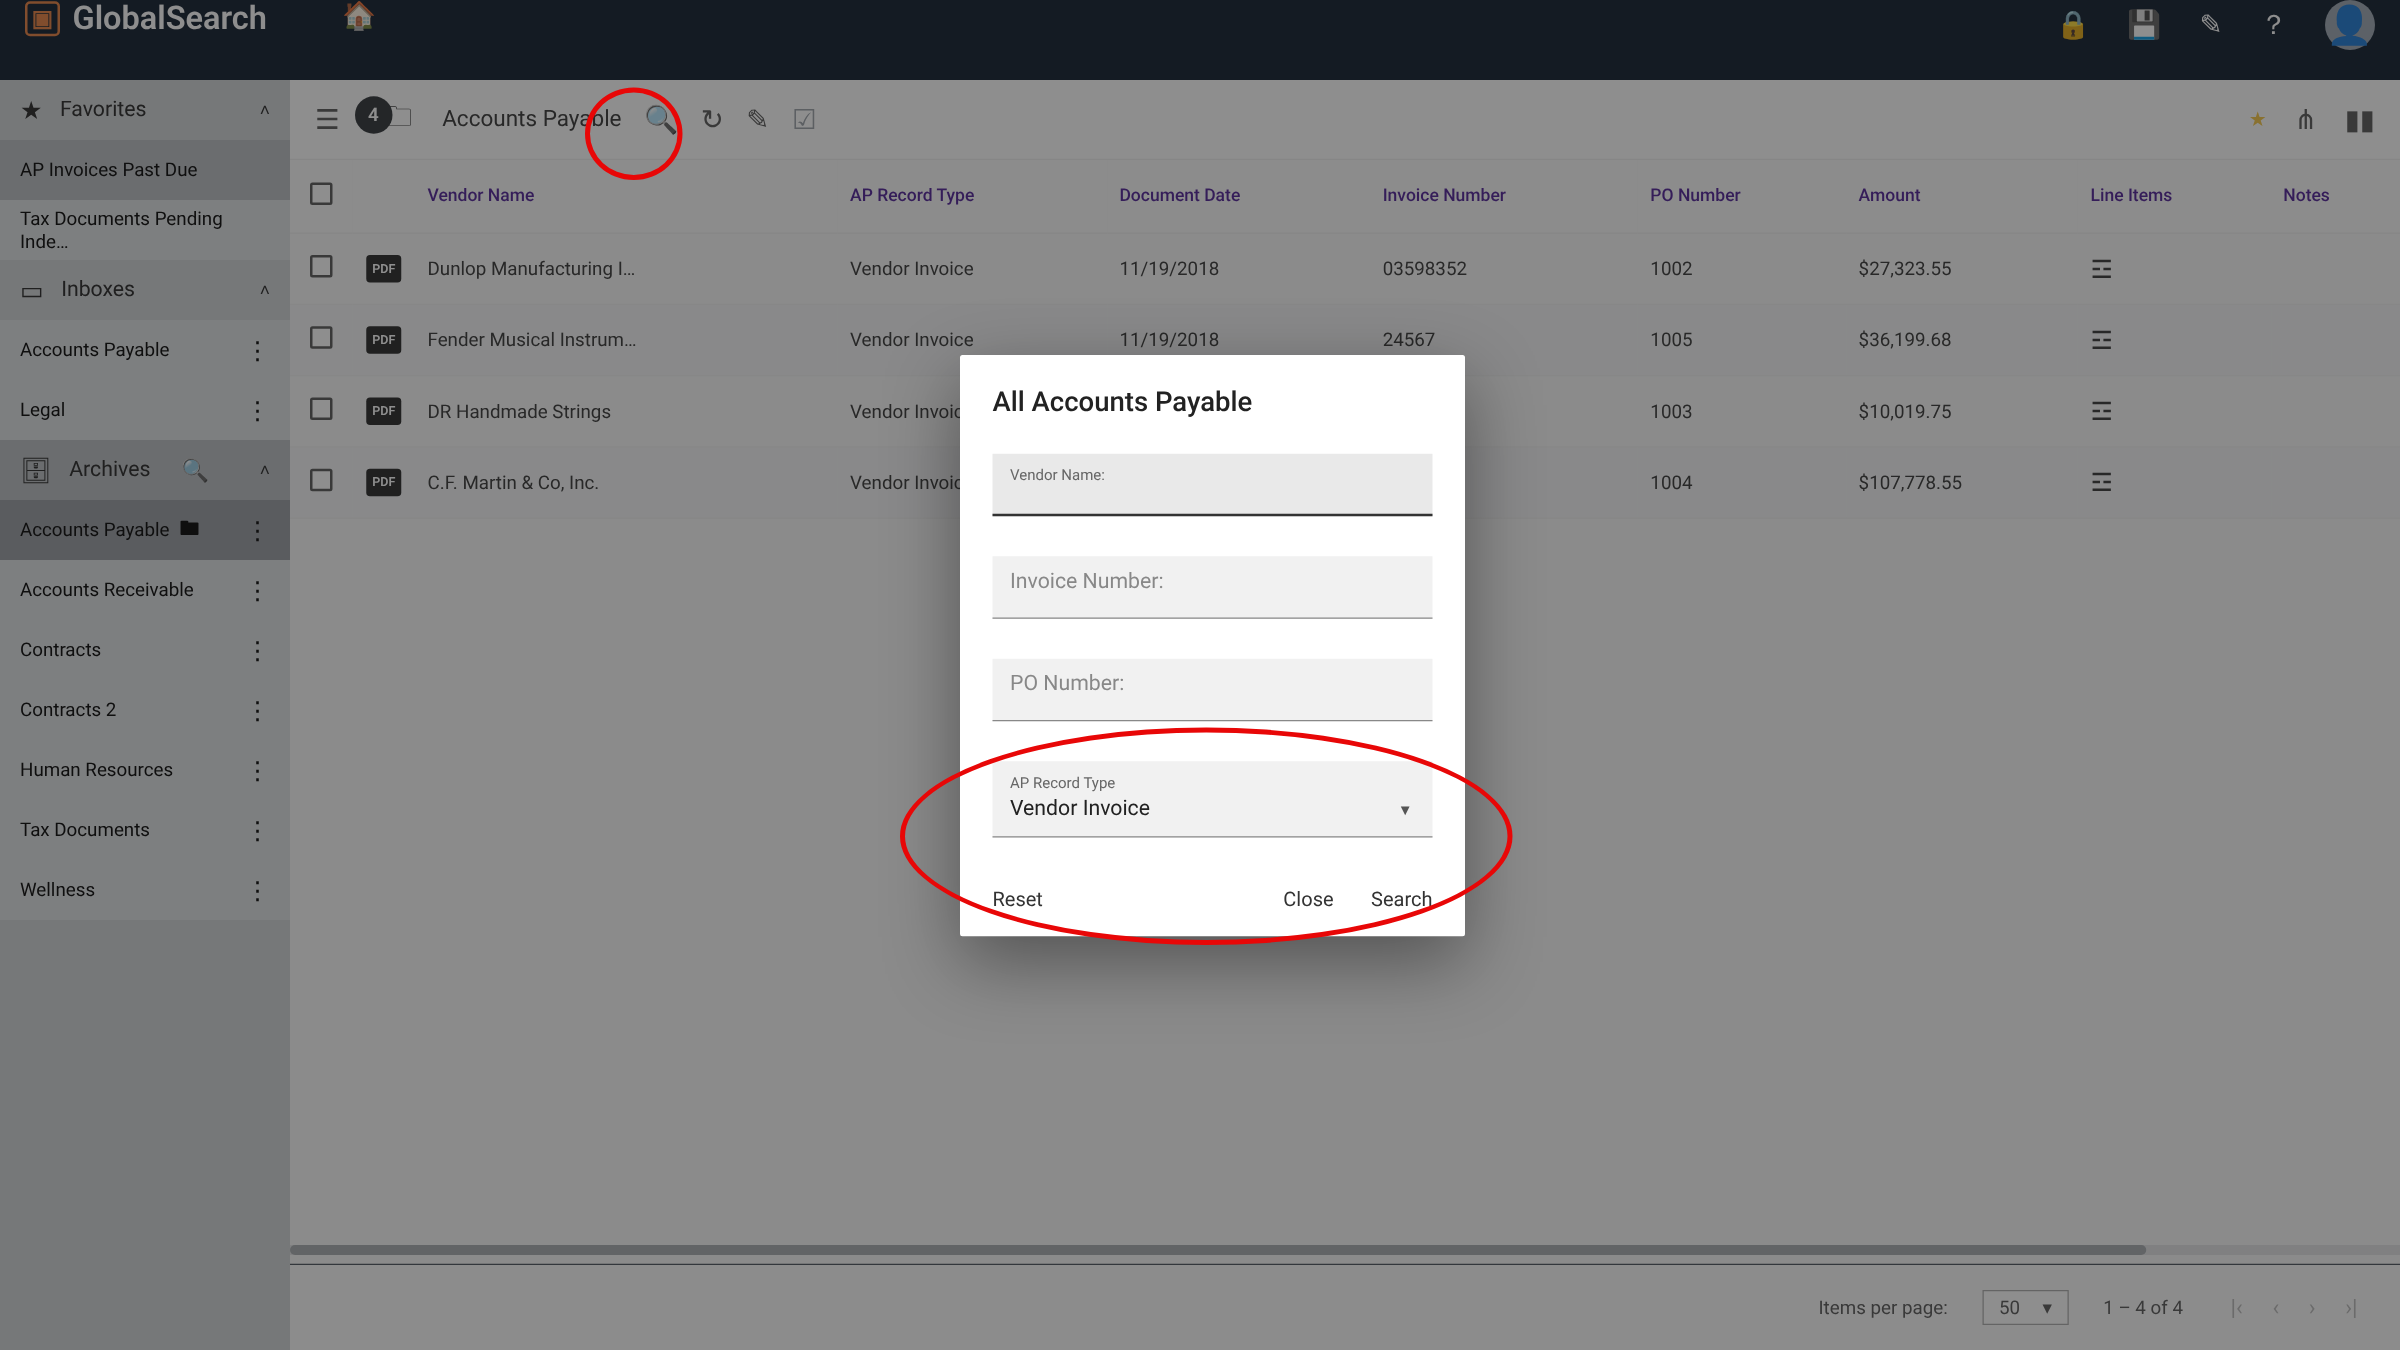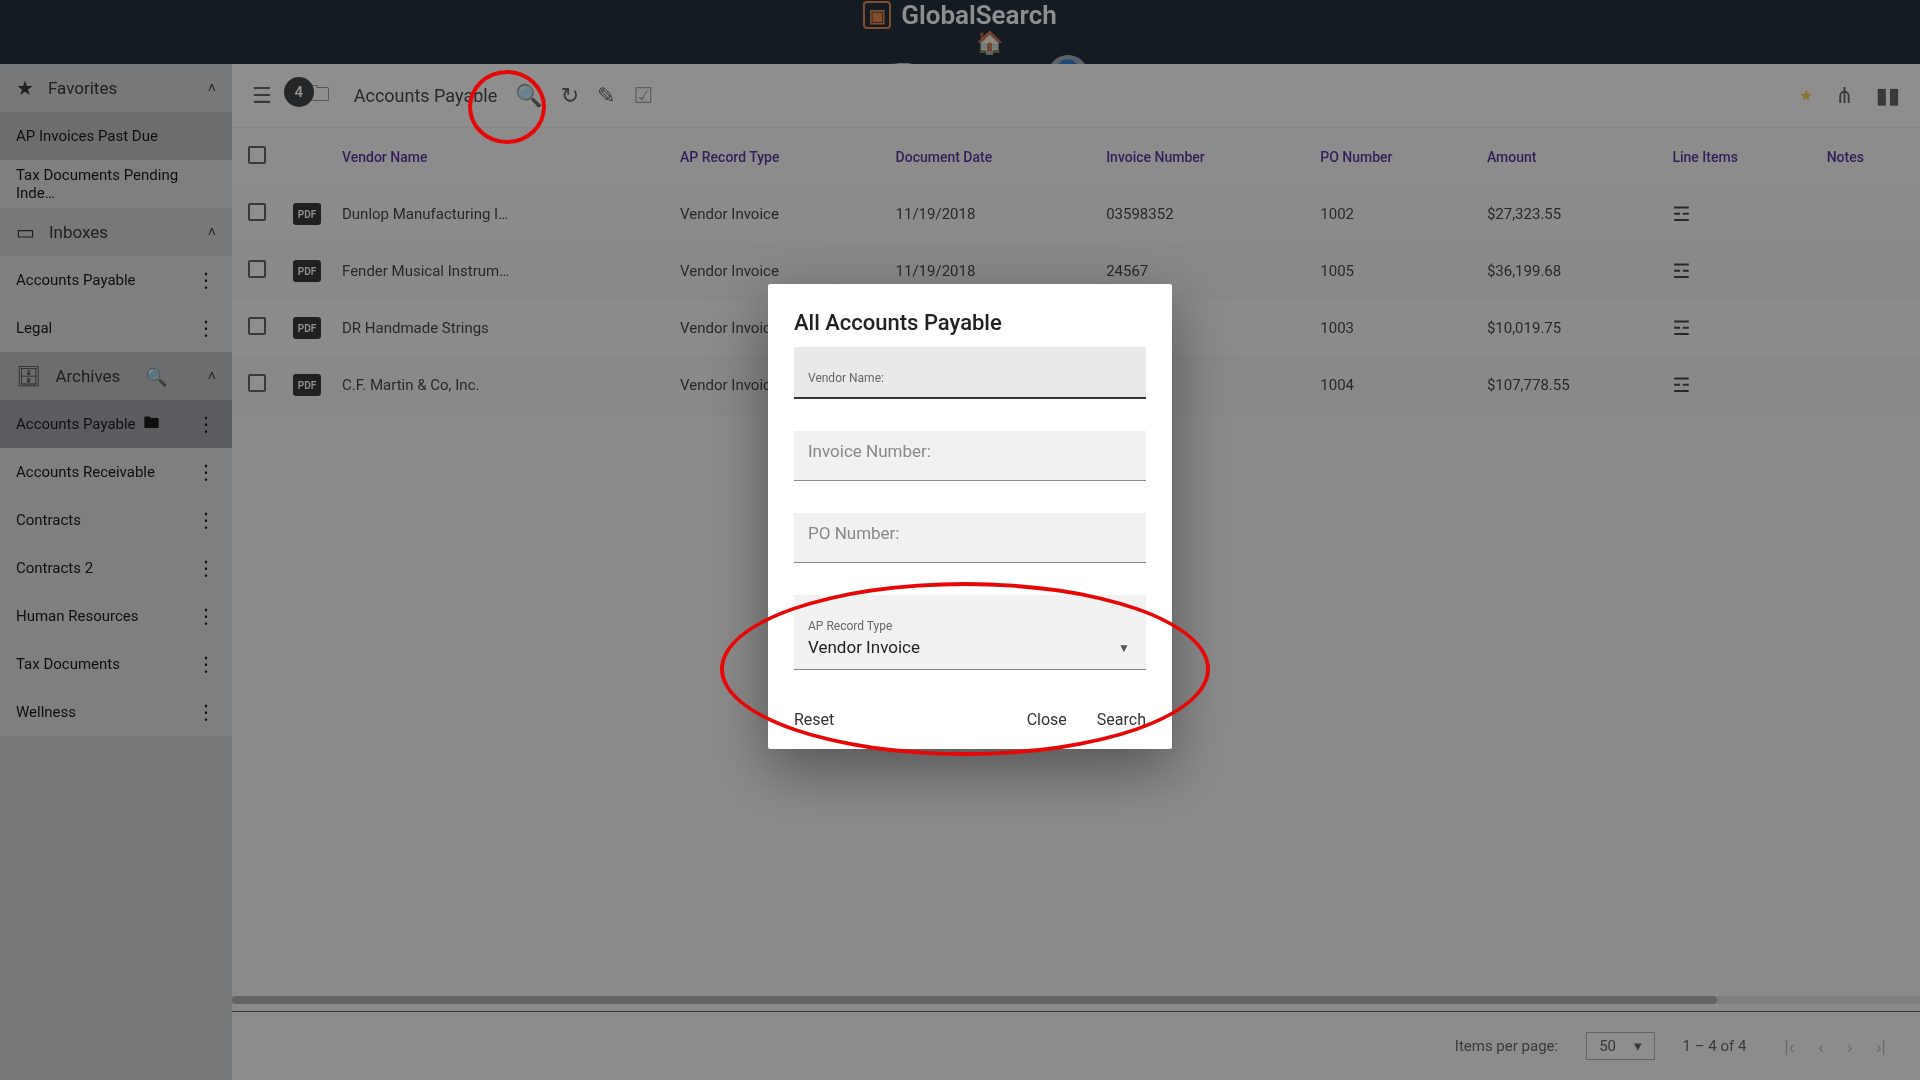--- a/index.html
+++ b/index.html
@@ -1,19 +1,19 @@
 <!DOCTYPE html>
 <html><head>
 <meta charset="utf-8">
 <style>
 * { box-sizing: border-box; margin: 0; padding: 0; font-family: Roboto, Arial, sans-serif; }
 body { width: 1920px; height: 1080px; overflow: hidden; background: #f5f5f5; position: relative; }
 
 
-.header { height: 70px; background: #0b1929; display: flex; align-items: center; padding: 0 20px; color: #fff; flex-direction: column; }
+.header { height: 70px; background: #0b1929; display: flex; align-items: flex-start; padding: 0 20px; color: #fff; }
 .logo { display: flex; align-items: center; gap: 10px; font-size: 26px; font-weight: 600; }
 .logo-icon { width: 28px; height: 28px; border: 2px solid #e57d3c; border-radius: 4px; display: inline-flex; align-items: center; justify-content: center; color: #e57d3c; font-size: 18px; transform: rotate(0deg);}
 .logo-icon:before{content:"▣";}
 .home-btn { margin-left: 60px; font-size: 22px; cursor: pointer; color: #fff; }
 .header-spacer { flex: 1; }
 .header-icons { display: flex; gap: 30px; align-items: center; font-size: 22px; }
 .header-icons span { cursor: pointer; }
 .avatar { width: 40px; height: 40px; background: #9aa4b0; border-radius: 50%; display: flex; align-items: center; justify-content: center; font-size: 30px;}
 
 
@@ -57,24 +57,24 @@
 
 .paginator { height: 69px; display: flex; align-items: center; justify-content: flex-end; gap: 28px; padding: 0 24px; border-top: 1px solid #48505a; color: #555; font-size: 15px; background: #fbfbfb;}
 .page-select { border: 1px solid #aaa; padding: 4px 12px; display: inline-flex; align-items: center; gap: 18px; background:#fff; cursor:pointer;}
 .pager-btns span{cursor:pointer; opacity:.4; margin:0 10px; font-size:18px;}
 
 
 .dim { position: absolute; inset: 0; background: rgba(30,30,30,0.5); }
 
 
 .dialog { position: absolute; left: 768px; top: 284px; width: 404px; background: #fff; box-shadow: 0 20px 60px rgba(0,0,0,.4); border-radius: 2px; padding: 26px 26px 20px 26px;}
-.dialog h3{font-size:22px;color:#222;font-weight:500;margin-bottom:12px;}
+.dialog h3{font-size:22px;color:#222;font-weight:500;margin-bottom:28px;}
 .field { background: #f1f1f1; border-bottom: 1px solid #888; padding: 10px 14px 12px 14px; margin-bottom: 32px; position: relative; min-height: 50px;}
 .field.focused{background:#e9e9e9;border-bottom:2px solid #333;}
-.field .flabel{font-size:12px;color:#666;margin-top:14px;}
+.field .flabel{font-size:12px;color:#666;}
 .field .fvalue{font-size:17px;color:#222;margin-top:4px;}
 .field .placeholder{font-size:17px;color:#888;}
 .field .caret{position:absolute;right:16px;bottom:14px;color:#555;font-size:12px;}
 .dialog-btns{display:flex;margin-top:40px;font-size:16px;color:#333;}
 .dialog-btns .lbtn{cursor:pointer;}
 .dialog-btns .spacer{flex:1;}
 .dialog-btns .rbtn{cursor:pointer;margin-left:30px;}
 
 
 .red-circle { position: absolute; border: 4px solid #e80707; border-radius: 50%; pointer-events: none;}

